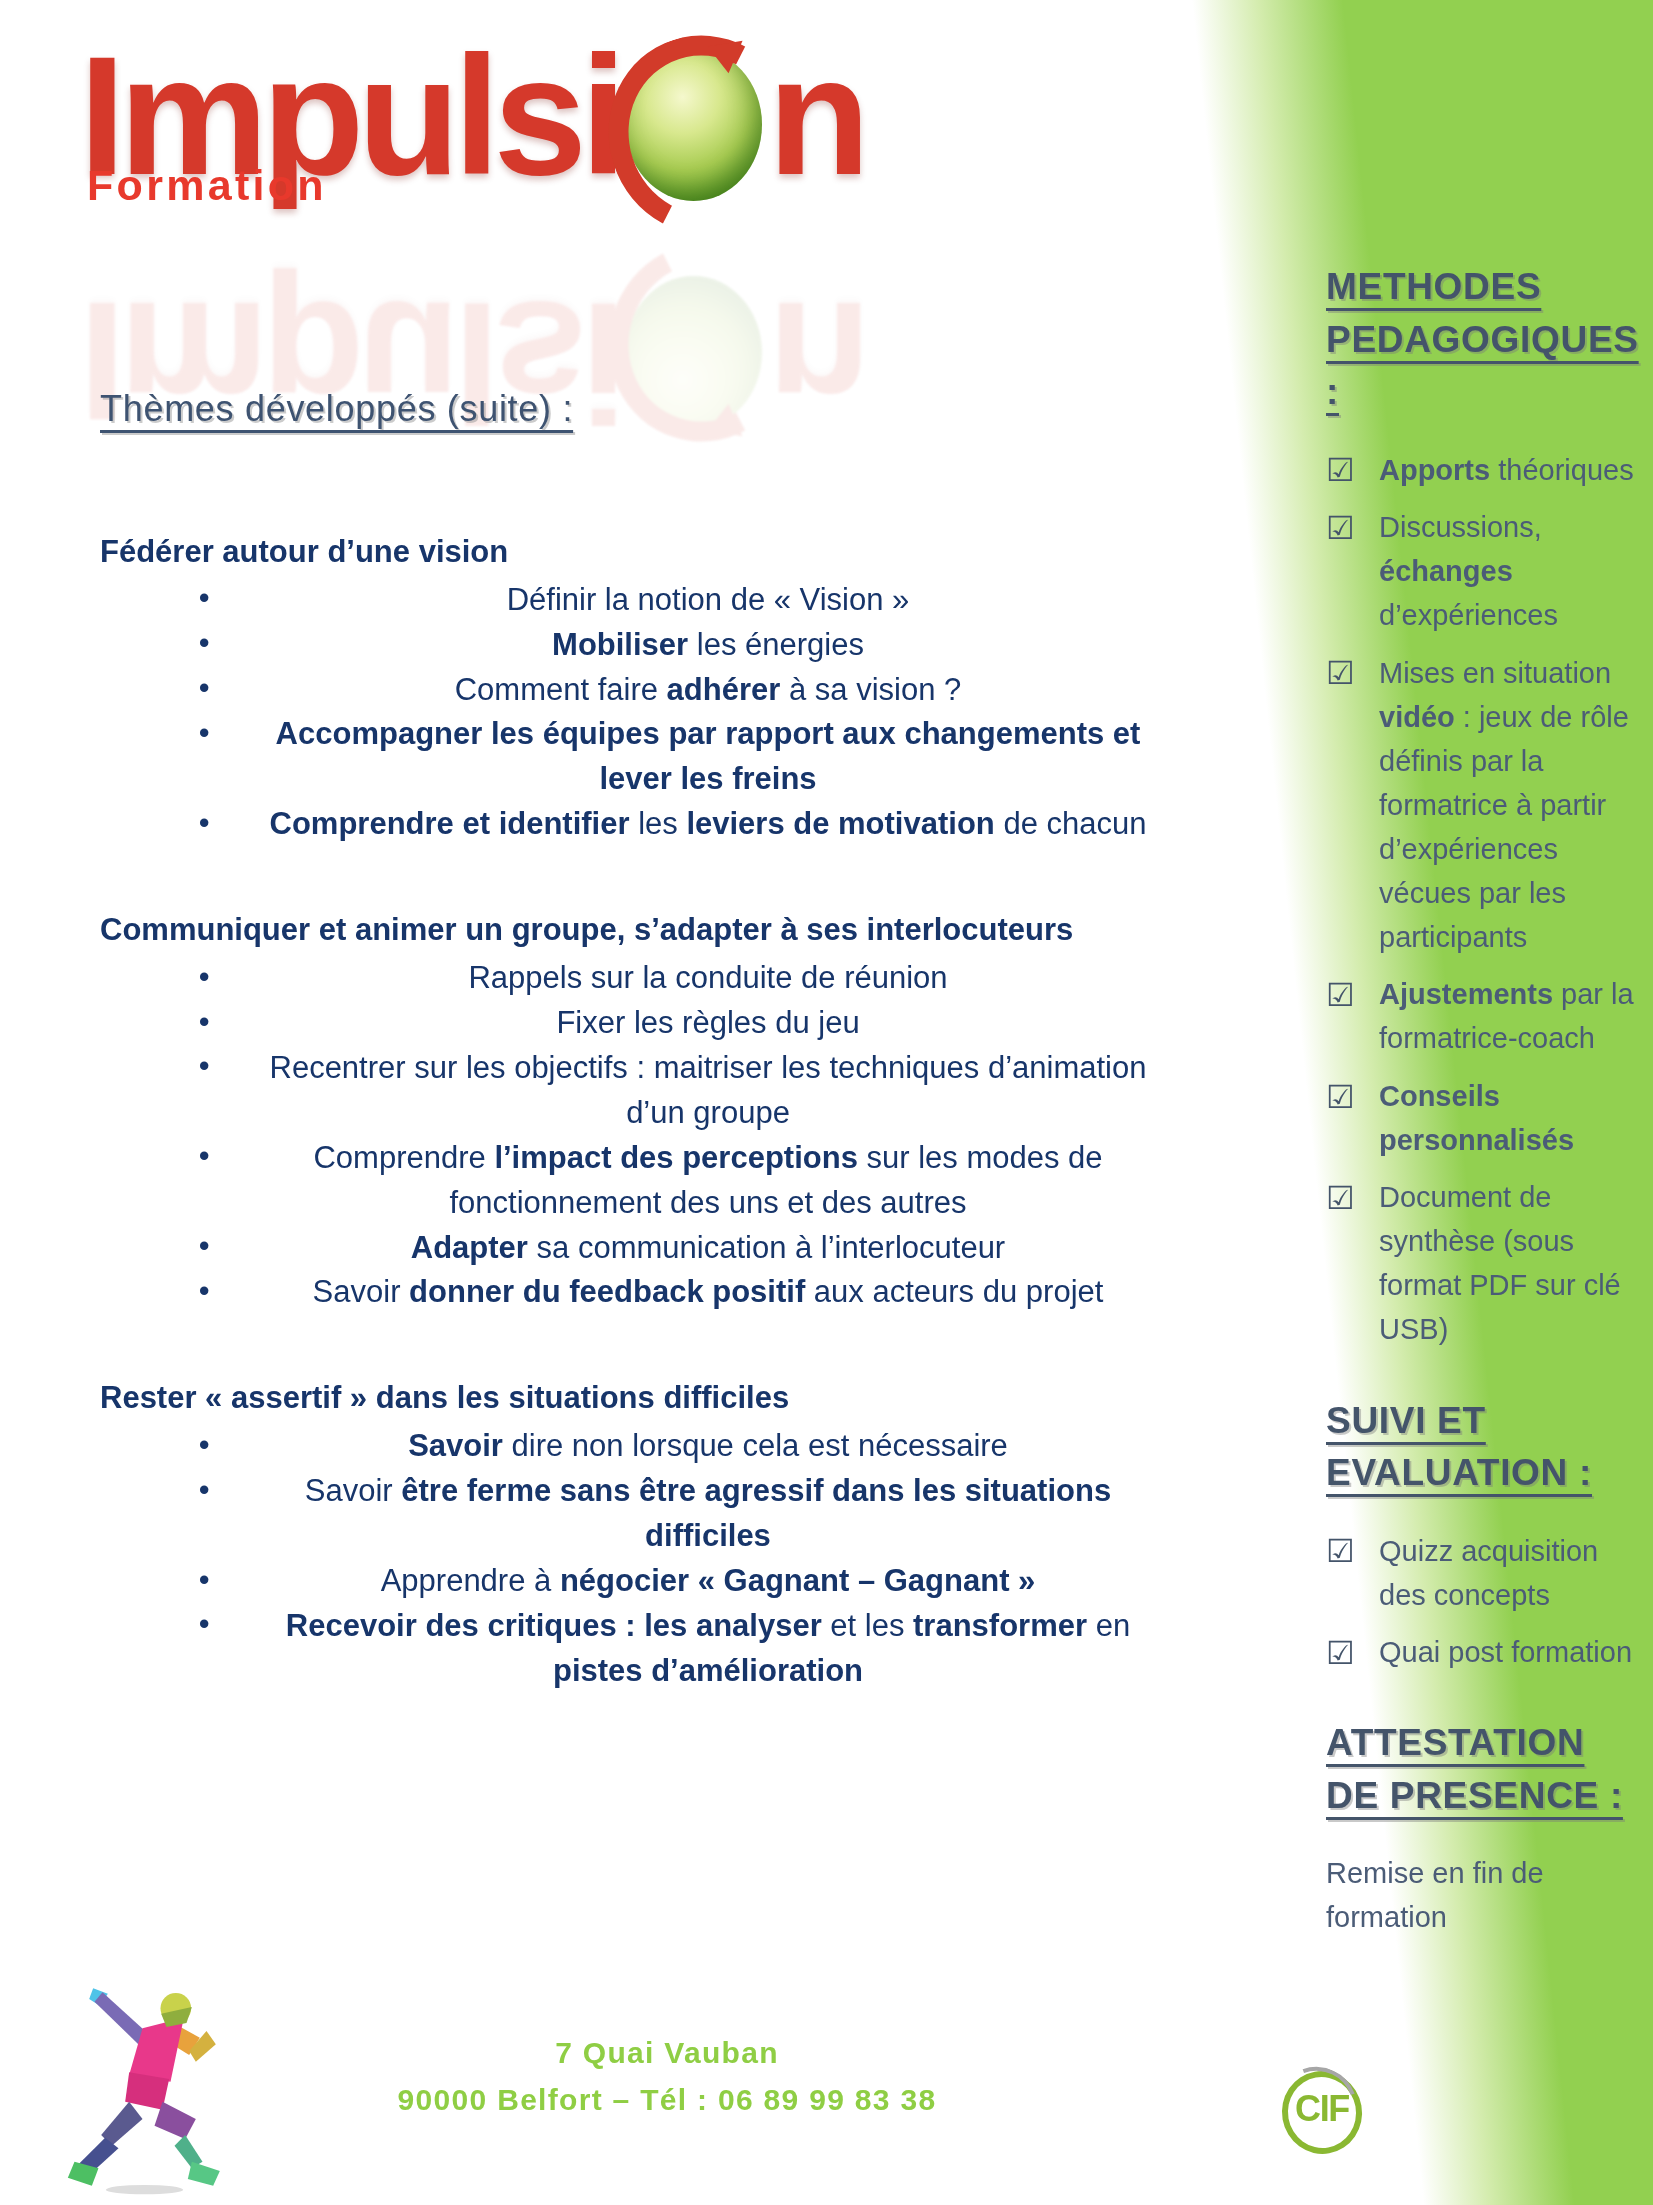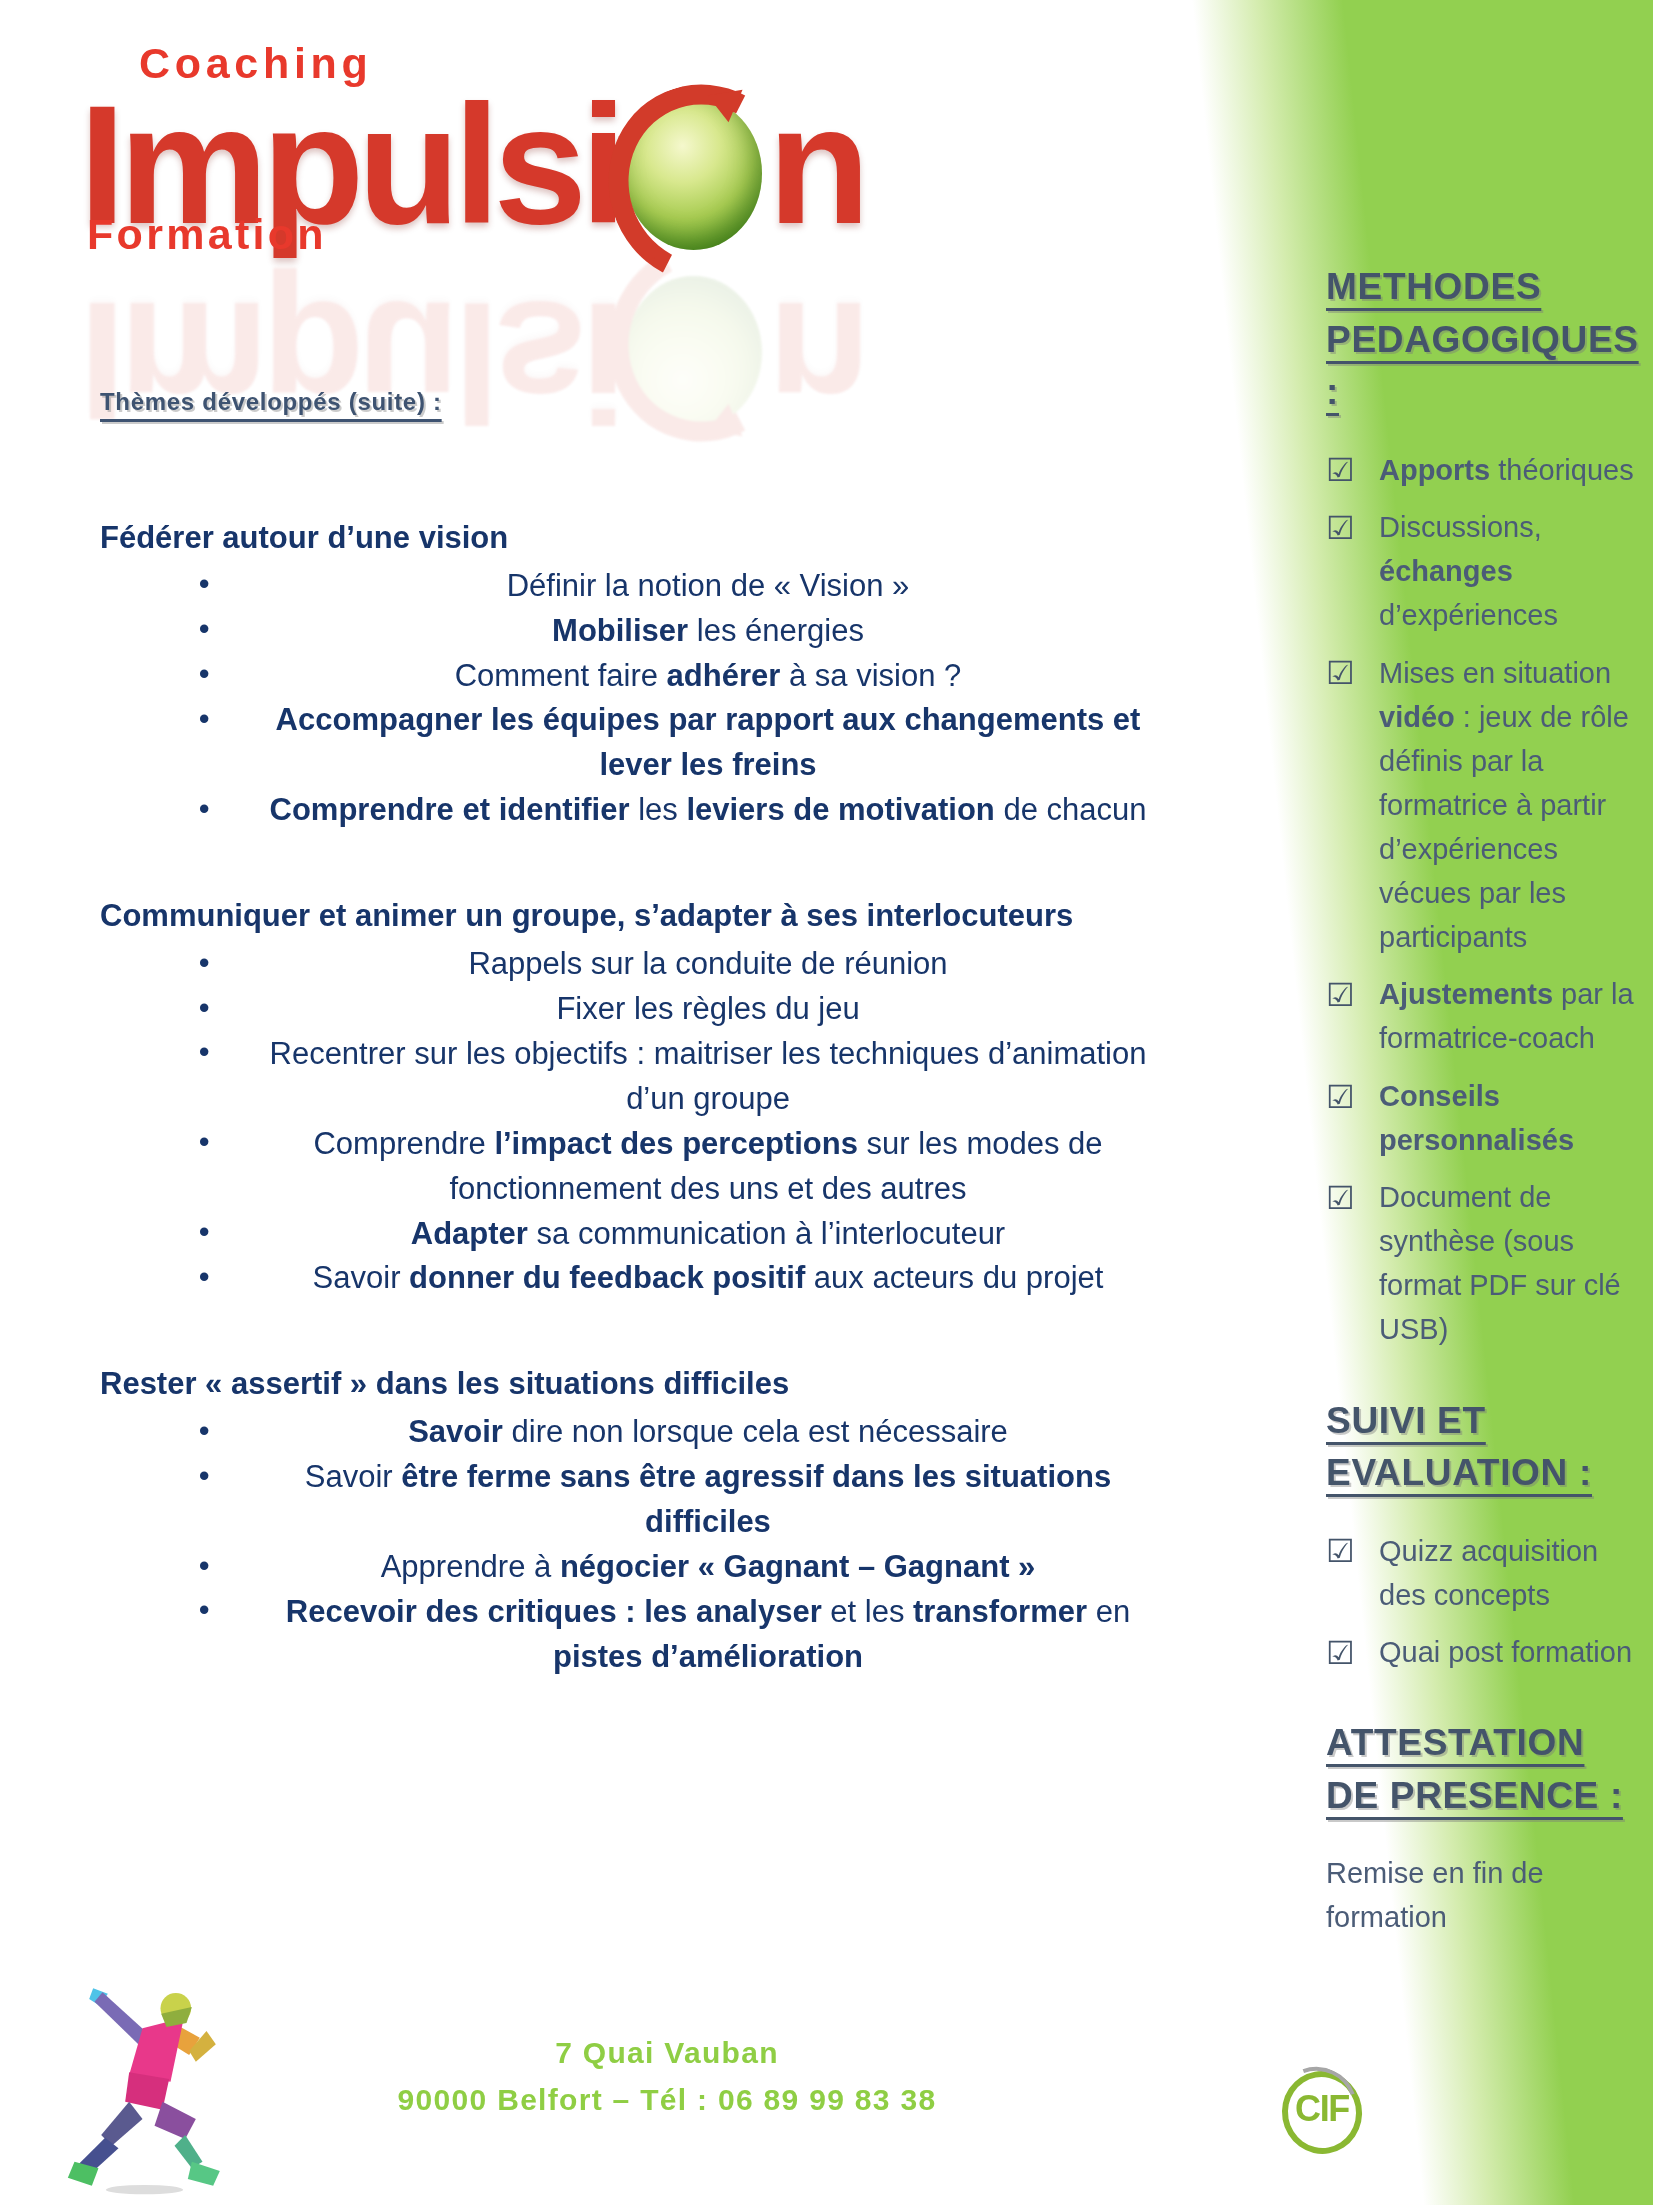--- a/index.html
+++ b/index.html
@@ -24,21 +24,21 @@
     border-radius:50%; transform:rotate(-18deg); }
   .sphere::after { content:""; position:absolute; top:-20px; right:1.3px; width:0; height:0;
     border:17.3px solid transparent; border-left:31px solid #d23b2a; transform:rotate(-38deg); }
   .logo-formation { margin-left:8px; margin-top:-40px; font-size:43px; letter-spacing:3.3px;
     color:#e8392c; font-weight:bold; position:relative; z-index:2; }
   .logo-reflection { position:absolute; left:0; top:237px; transform:scaleY(-1);
     opacity:0.10; filter:blur(1.3px); pointer-events:none; }
 
   
   .main { position:absolute; left:100px; top:388px; width:1067px; color:#17356a; }
-  .page-title { display:inline-block; font-size:24px; font-weight:bold; color:#3e5371; letter-spacing:0.7px;
+  .page-title { display:inline-block; font-size:36px; font-weight:normal; color:#3e5371; letter-spacing:0.7px;
     text-decoration:underline; text-decoration-thickness:3.3px; text-underline-offset:9.3px;
     text-shadow:2px 2px 0 rgba(140,140,140,0.45); }
   .sections { margin-top:100px; }
   .section + .section { margin-top:61px; }
   .section-heading { font-size:31px; font-weight:bold; line-height:1.45; margin:0; }
   .bullet-list { list-style:none; margin:2.7px 0 0 92px; padding:0; }
   .bullet-list li { position:relative; padding-left:57px; font-size:31px; line-height:1.45;text-align:center; }
   .bullet-list li::before { content:"•"; position:absolute; left:6.7px; top:-1.3px; font-size:31px; color:#17356a; }
   .main b { font-weight:bold; }
 
@@ -68,21 +68,20 @@
 
   
   .runner { position:absolute; left:61px; top:1967px; }
 </style>
 </head>
 <body>
 
 <div class="page">
 
   <div class="logo">
-    <div class="logo-coaching">Coaching</div>
     <div class="logo-impulsion"><span>Impulsi</span><span class="sphere"></span><span>n</span></div>
     <div class="logo-formation">Formation</div>
     <div class="logo-reflection">
       <div class="logo-impulsion"><span>Impulsi</span><span class="sphere"></span><span>n</span></div>
     </div>
   </div>
 
   <div class="main">
     <span class="page-title">Thèmes développés (suite) :</span>
     <div class="sections" id="sections">

